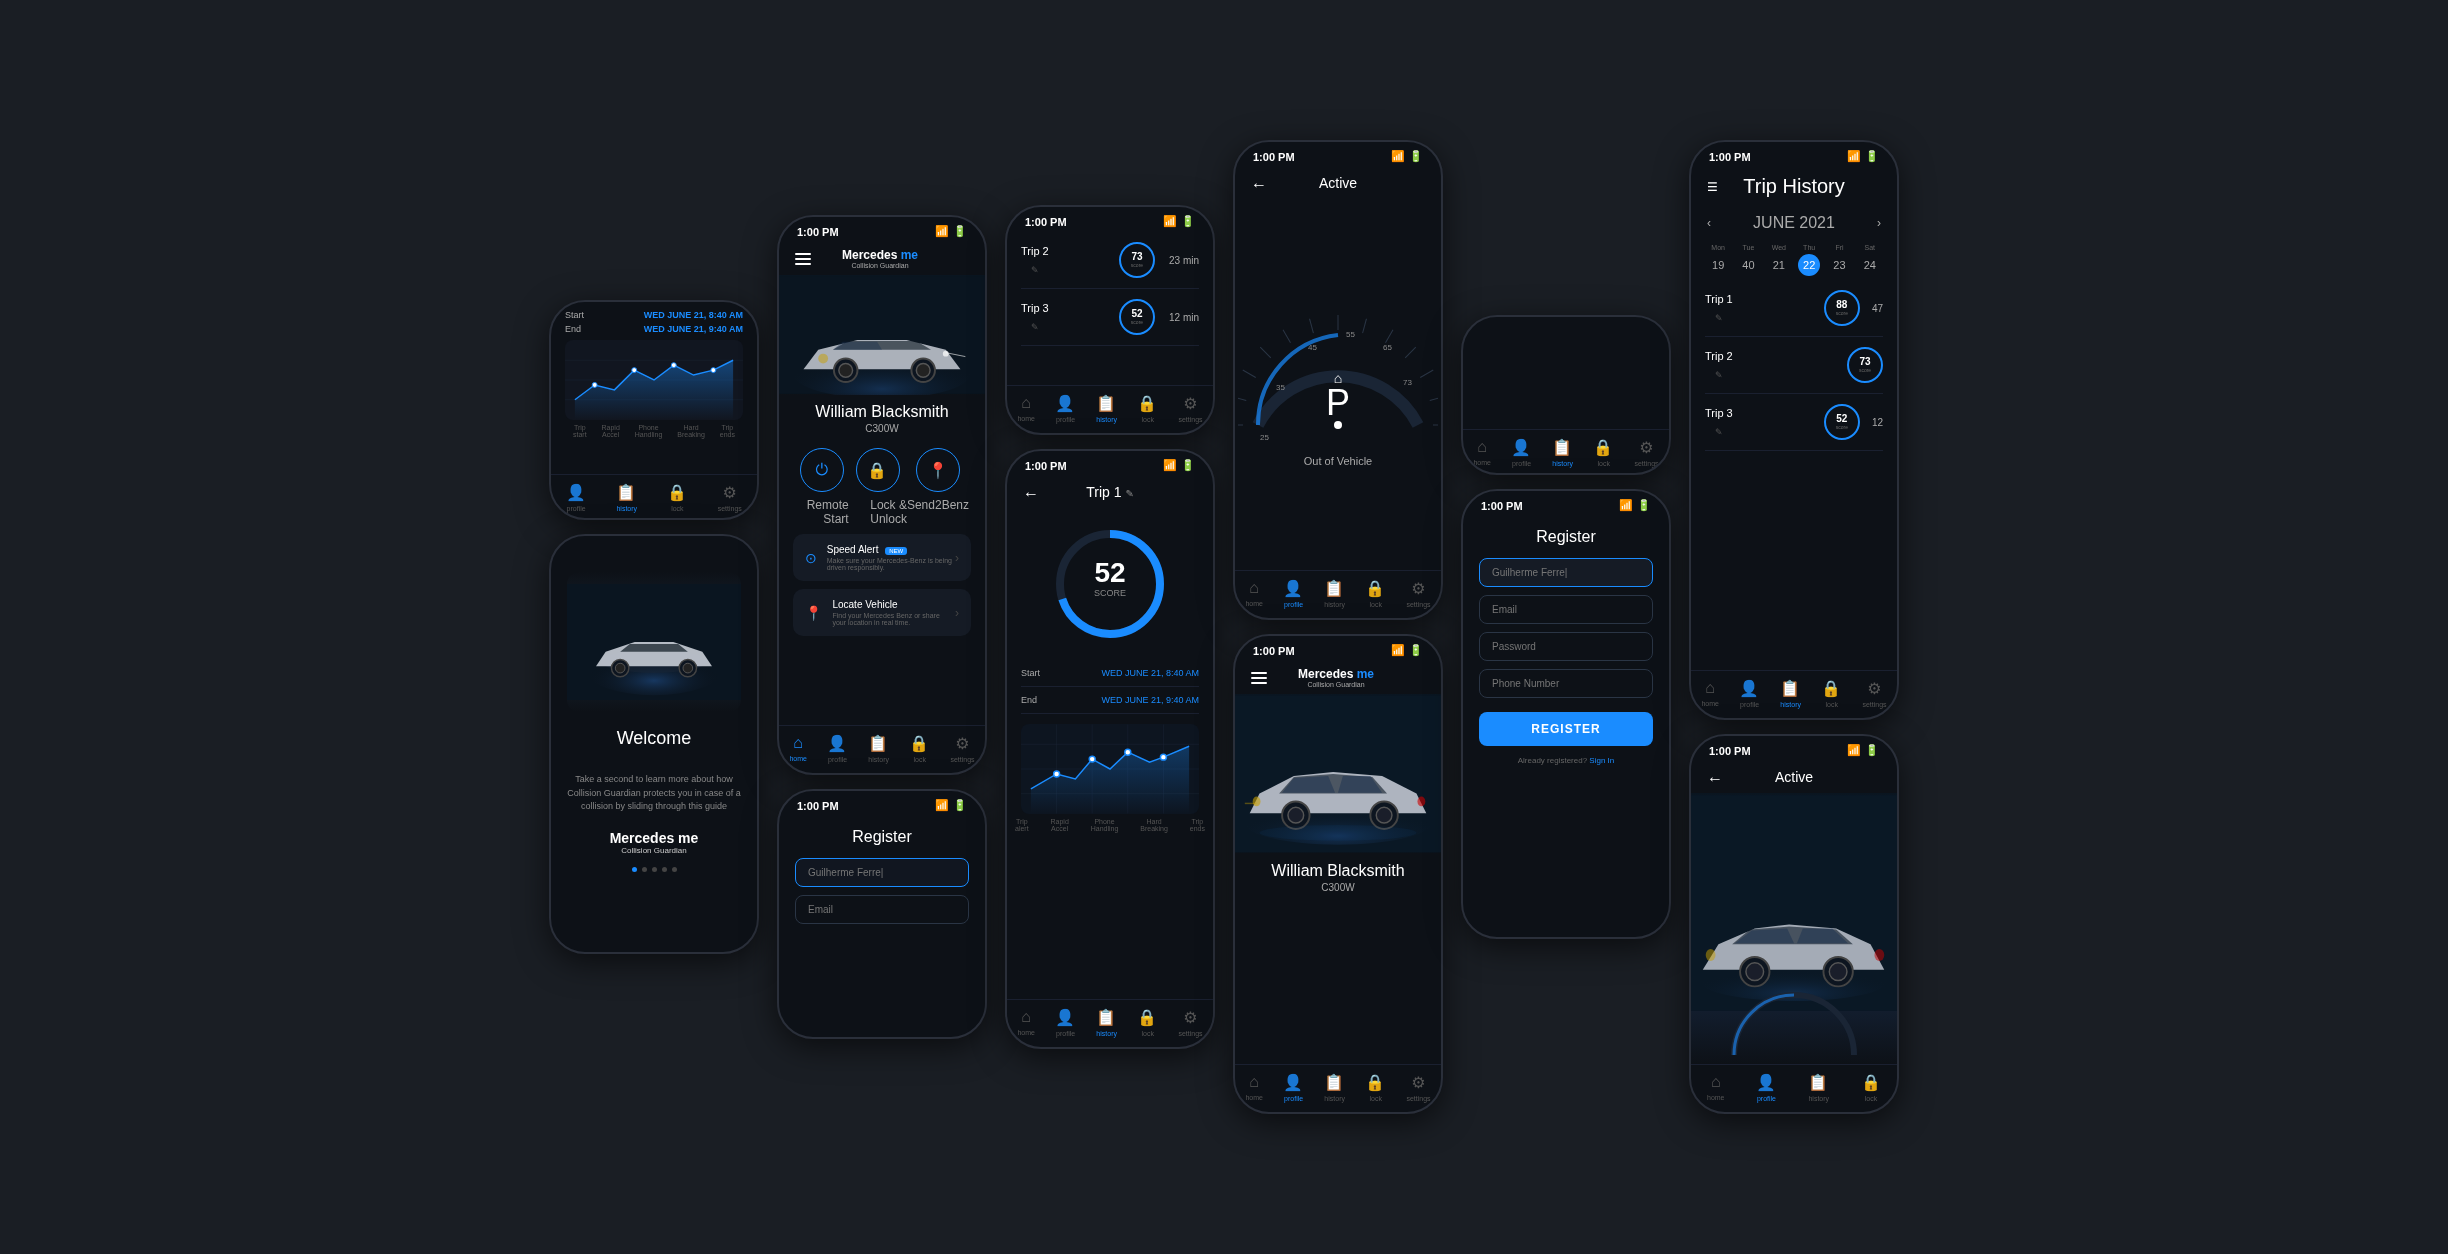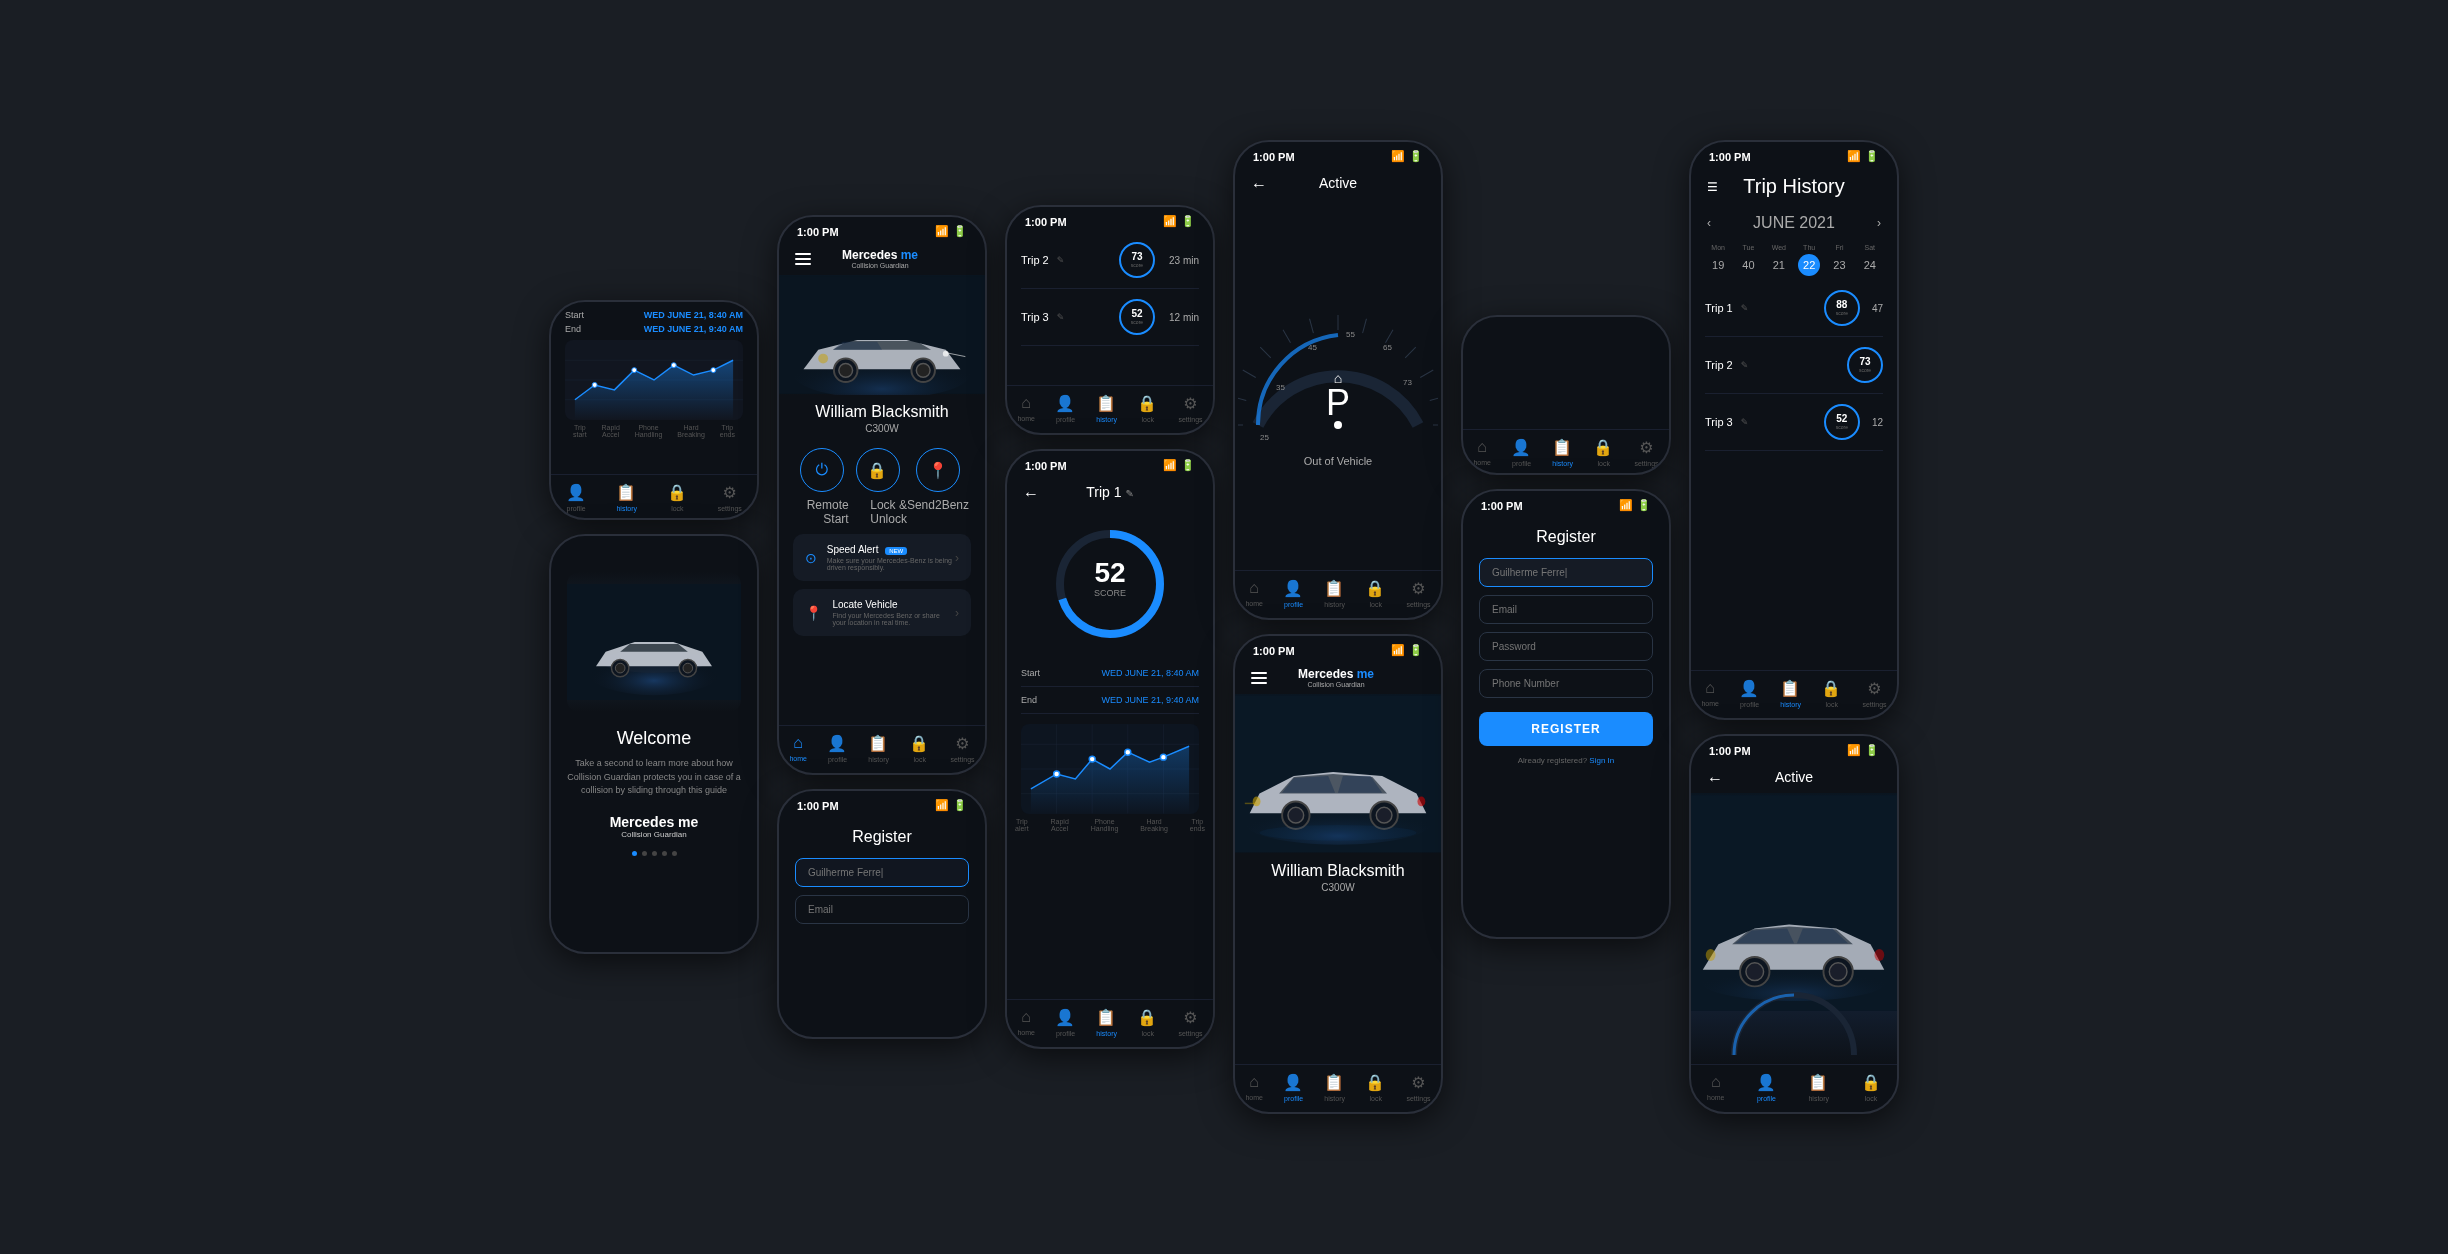--- a/index.html
+++ b/index.html
@@ -85,21 +85,21 @@
       font-size: 18px;
       font-weight: 300;
       text-align: center;
       margin-top: 16px;
     }
 
     .welcome-desc {
       color: #888;
       font-size: 9px;
       text-align: center;
-      margin-top: 8px;
+      margin-top: 24px;
       line-height: 1.5;
     }
 
     .mercedes-logo-small {
       margin-top: 16px;
       text-align: center;
     }
 
     .mercedes-logo-small .logo-text {
       color: #fff;
@@ -406,20 +406,21 @@
       align-items: center;
       justify-content: space-between;
       padding: 10px 0;
       border-bottom: 1px solid #1a2030;
     }
 
     .trip-item-left {
       display: flex;
       align-items: center;
       gap: 8px;
+      flex-direction: column;
     }
 
     .trip-name {
       color: #fff;
       font-size: 11px;
     }
 
     .edit-icon {
       color: #555;
       font-size: 9px;

